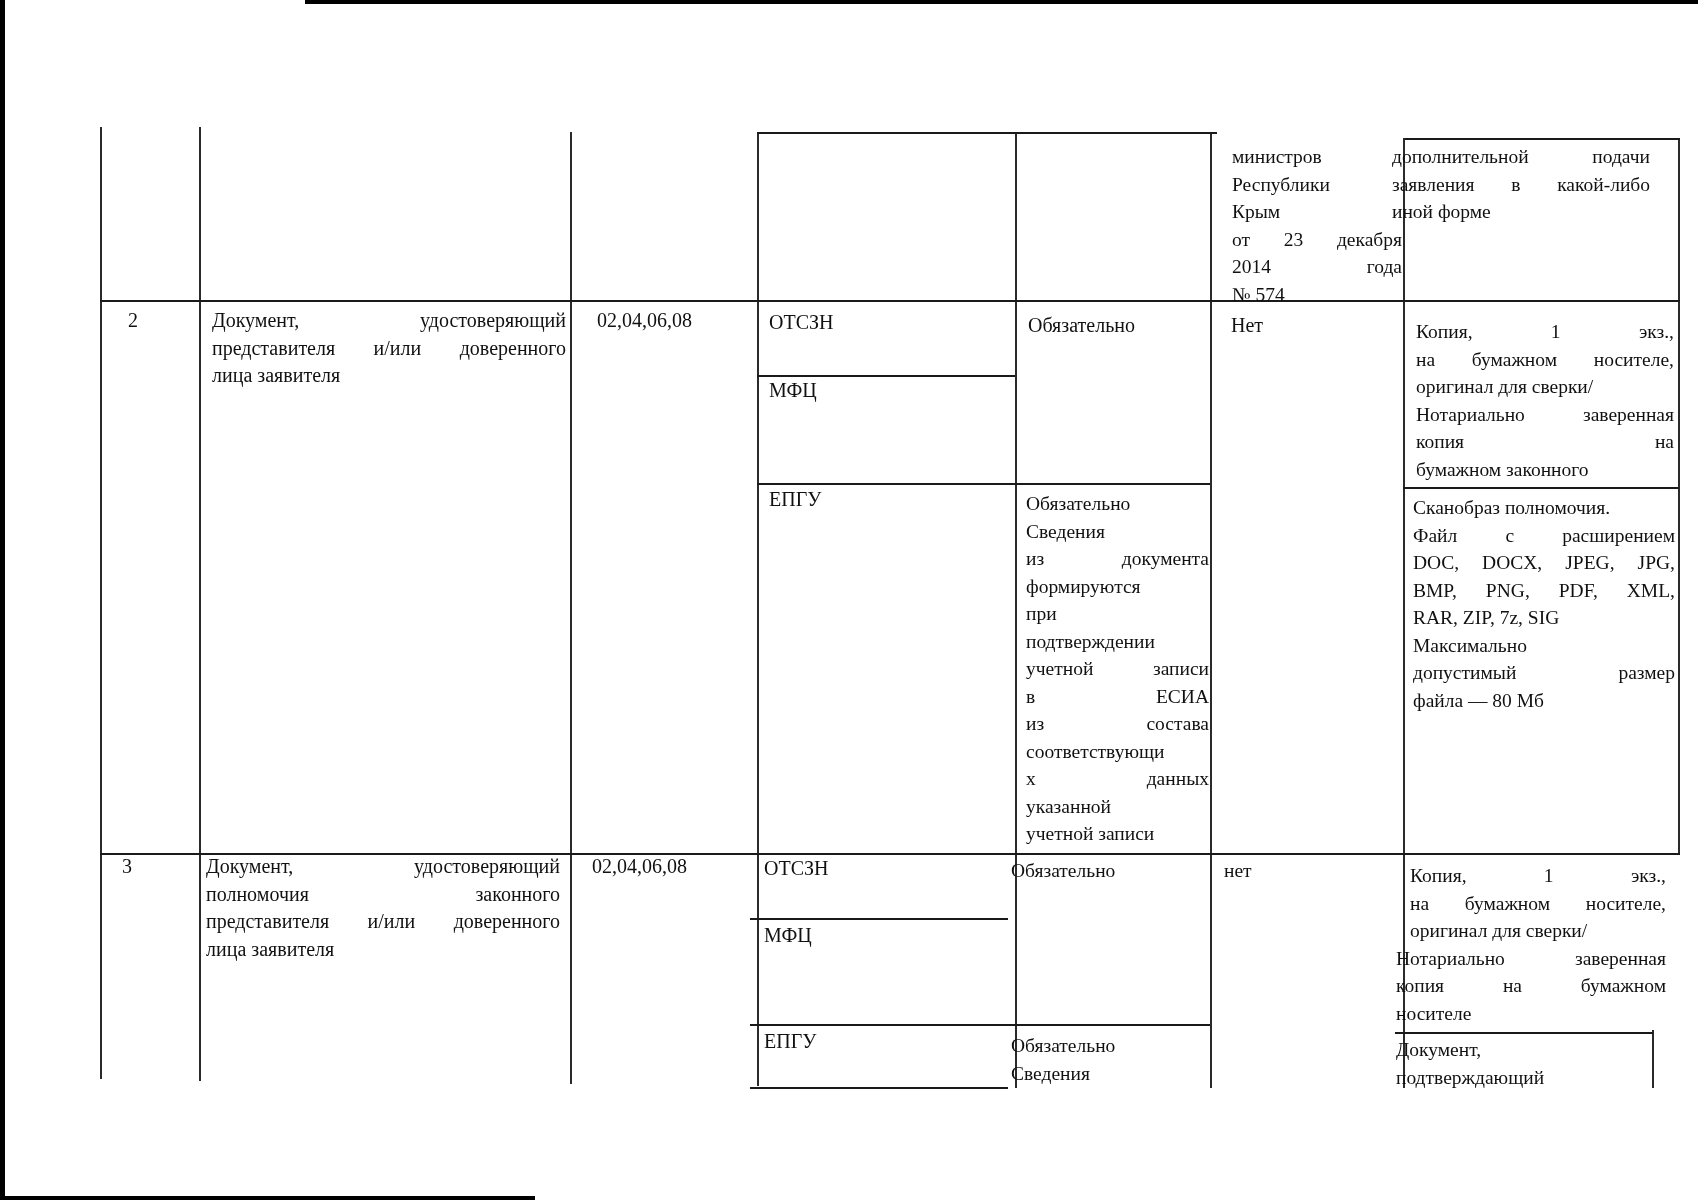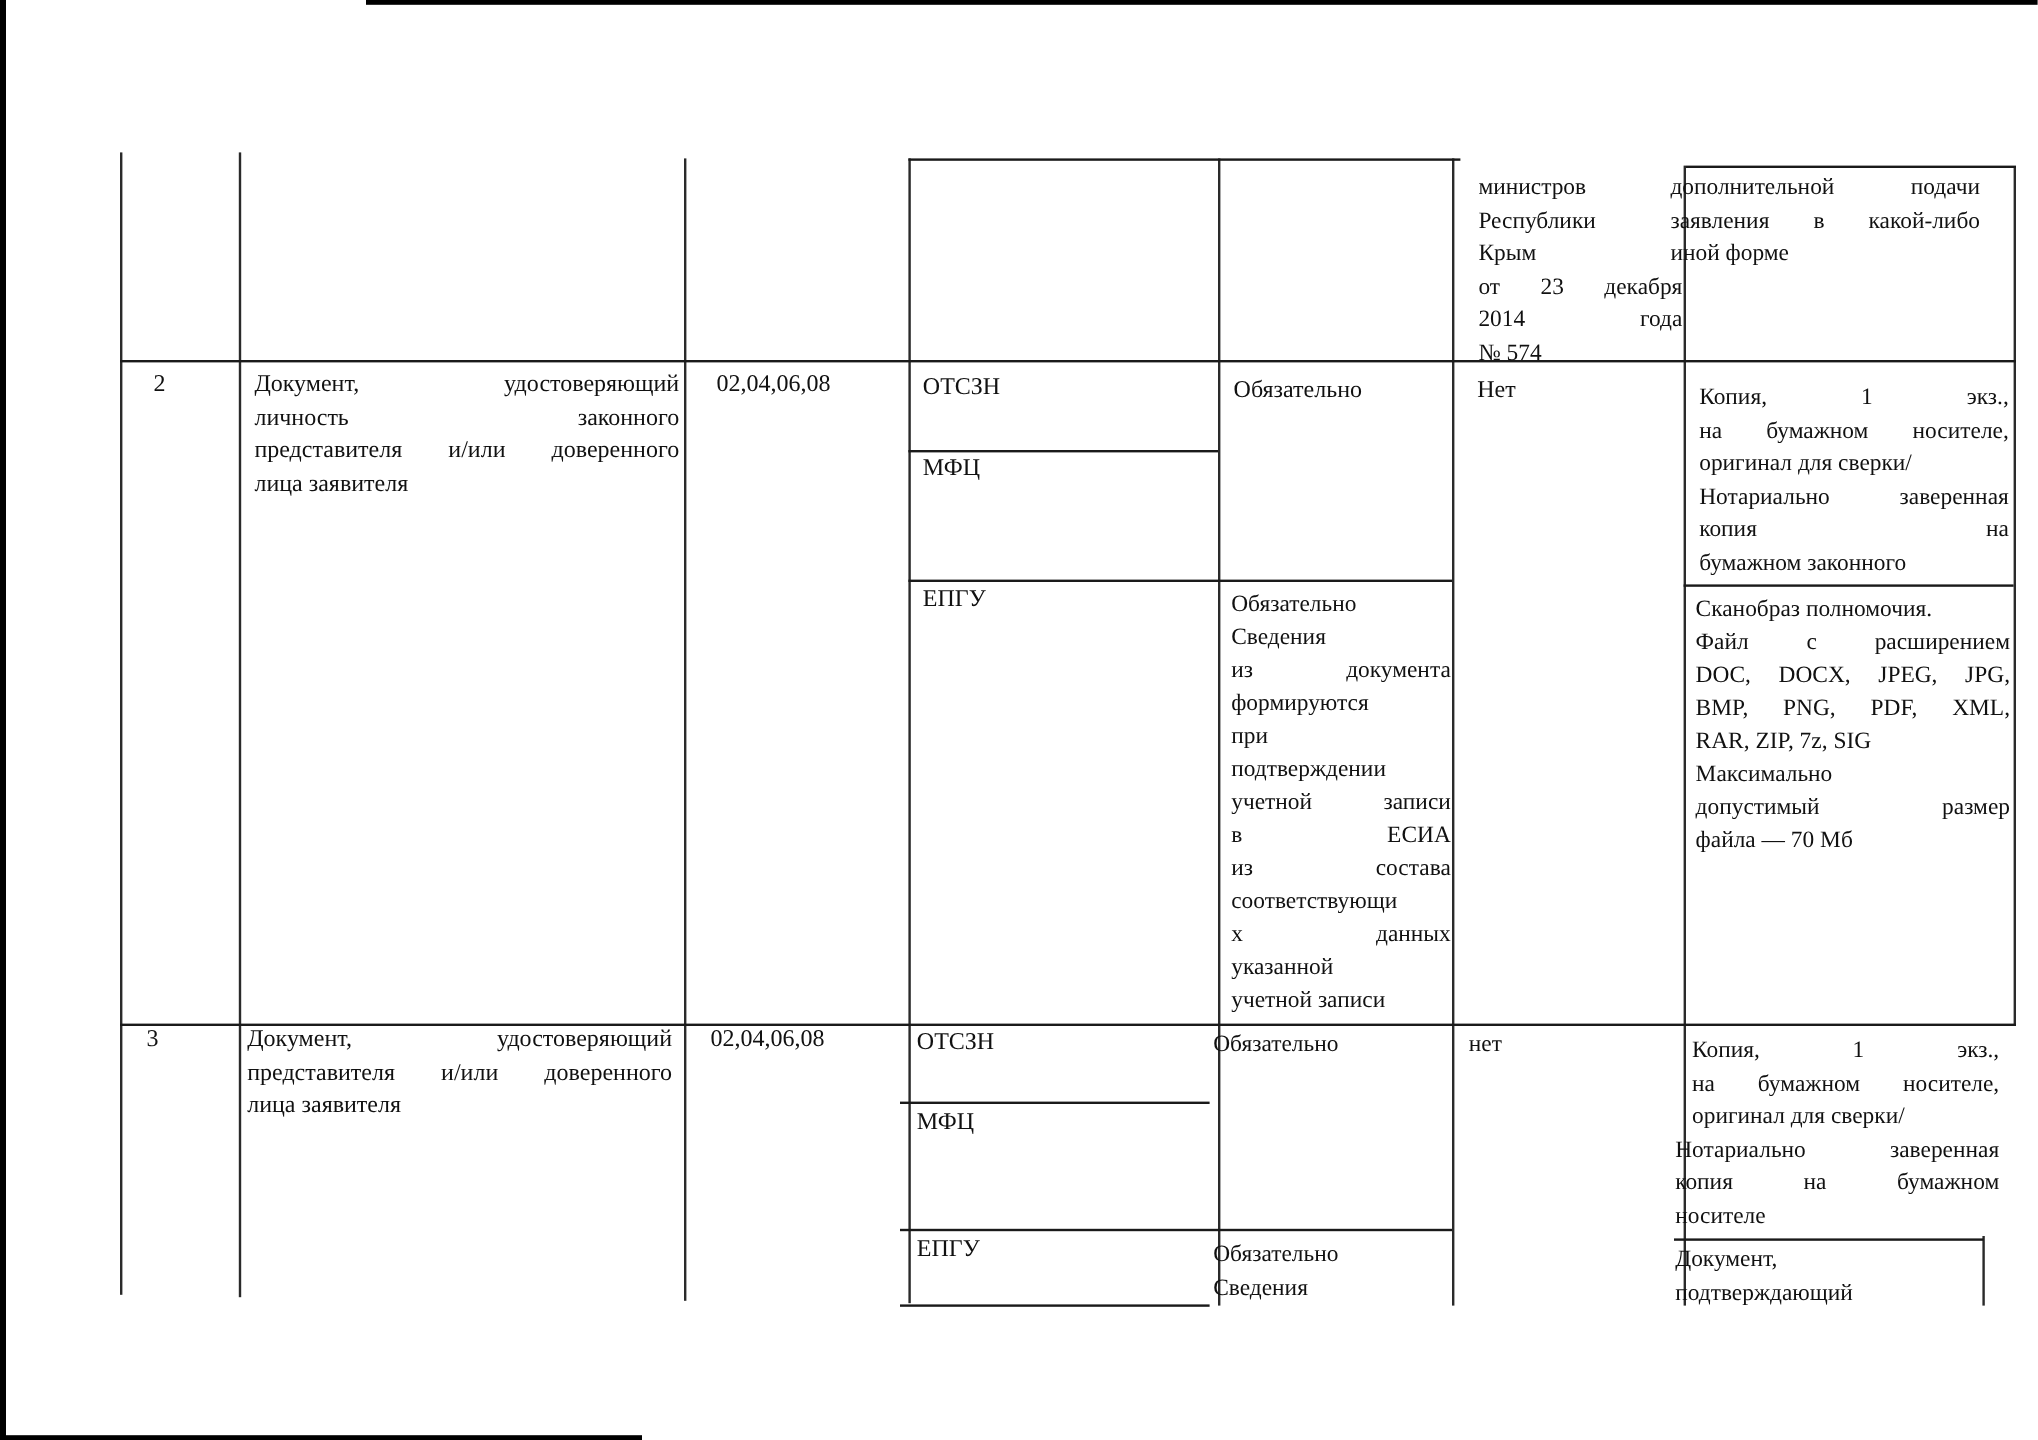--- a/index.html
+++ b/index.html
@@ -60,21 +60,20 @@
   </div>
   <div class="cell sans" style="left:1392px;top:143px;width:258px;">
     <span class="line just">дополнительной подачи</span>
     <span class="line just">заявления в какой-либо</span>
     <span class="line">иной форме</span>
   </div>
 
   <div class="cell" style="left:128px;top:307px;">2</div>
   <div class="cell" style="left:212px;top:307px;width:354px;">
     <span class="line just">Документ, удостоверяющий</span>
-    <span class="line just">личность законного</span>
     <span class="line just">представителя и/или доверенного</span>
     <span class="line">лица заявителя</span>
   </div>
   <div class="cell" style="left:597px;top:307px;">02,04,06,08</div>
   <div class="cell" style="left:769px;top:309px;">ОТСЗН</div>
   <div class="cell" style="left:769px;top:377px;">МФЦ</div>
   <div class="cell" style="left:769px;top:486px;">ЕПГУ</div>
   <div class="cell" style="left:1028px;top:312px;">Обязательно</div>
   <div class="cell sans" style="left:1026px;top:490px;width:183px;">
     <span class="line">Обязательно</span>
@@ -101,26 +100,27 @@
     <span class="line">бумажном законного</span>
   </div>
   <div class="cell sans" style="left:1413px;top:494px;width:262px;">
     <span class="line">Сканобраз полномочия.</span>
     <span class="line just">Файл с расширением</span>
     <span class="line just">DOC, DOCX, JPEG, JPG,</span>
     <span class="line just">BMP, PNG, PDF, XML,</span>
     <span class="line">RAR, ZIP, 7z, SIG</span>
     <span class="line">Максимально</span>
     <span class="line just">допустимый размер</span>
-    <span class="line">файла — 70 Мб</span>
+    <span class="line">файла — 80 Мб</span>
   </div>
 
   <div class="cell" style="left:122px;top:853px;">3</div>
   <div class="cell" style="left:206px;top:853px;width:354px;">
     <span class="line just">Документ, удостоверяющий</span>
+    <span class="line just">полномочия законного</span>
     <span class="line just">представителя и/или доверенного</span>
     <span class="line">лица заявителя</span>
   </div>
   <div class="cell" style="left:592px;top:853px;">02,04,06,08</div>
   <div class="cell" style="left:764px;top:855px;">ОТСЗН</div>
   <div class="cell" style="left:764px;top:922px;">МФЦ</div>
   <div class="cell" style="left:764px;top:1028px;">ЕПГУ</div>
   <div class="cell sans" style="left:1011px;top:857px;">Обязательно</div>
   <div class="cell sans" style="left:1011px;top:1032px;width:195px;">
     <span class="line">Обязательно</span>

